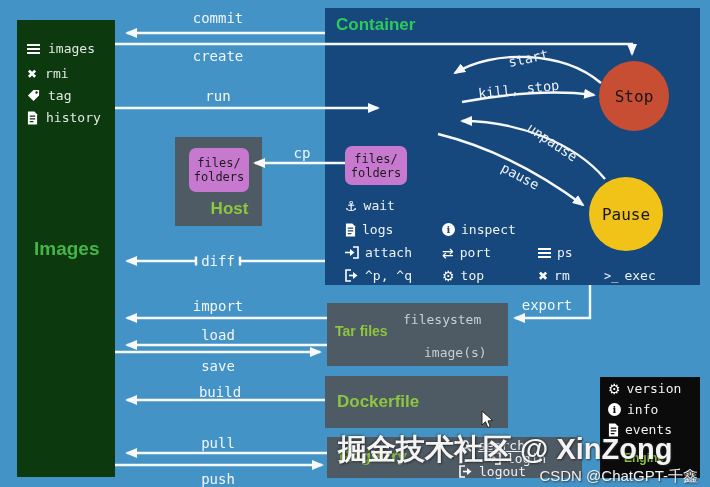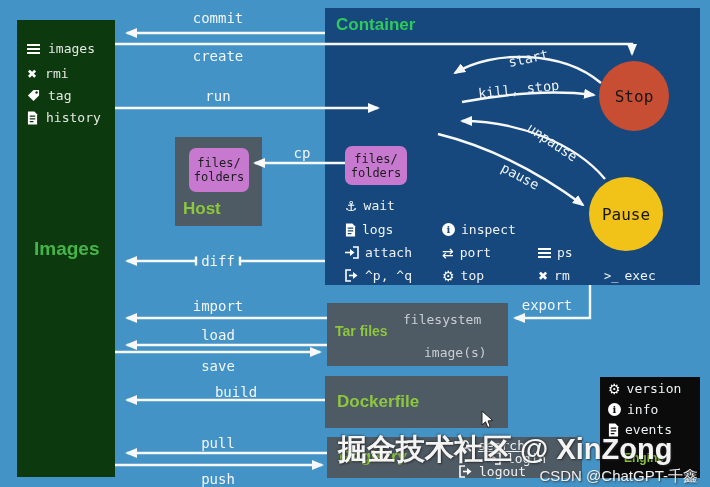--- a/index.html
+++ b/index.html
@@ -156,21 +156,21 @@
   <div class="abs cmd" style="left:604px;top:268px;">
     <span style="font-size:12px;">&gt;_</span>
     <span>exec</span>
   </div>
 
   <div class="abs slate host-box">
     <div class="abs files-box" style="left:14px;top:11px;width:60px;height:44px;">
       <span>files/</span>
       <span>folders</span>
     </div>
-    <div class="abs btitle green-title" style="left:8px;top:62px;width:109px;text-align:left;">Host</div>
+    <div class="abs btitle green-title" style="left:0;top:62px;width:109px;text-align:center;">Host</div>
   </div>
 
   <div class="abs slate tar-box">
     <div class="abs btitle green-title" style="left:8px;top:20px;font-size:14px;">Tar files</div>
     <div class="abs mono gray-note" style="left:76px;top:9px;">filesystem</div>
     <div class="abs mono gray-note" style="left:97px;top:42px;">image(s)</div>
   </div>
 
   <div class="abs slate dockerfile-box">
     <div class="abs btitle green-title" style="left:12px;top:16px;">Dockerfile</div>
@@ -258,21 +258,21 @@
   </svg>
 
   <div class="abs mono flow-label" style="left:218px;top:10px;">commit</div>
   <div class="abs mono flow-label" style="left:218px;top:48px;">create</div>
   <div class="abs mono flow-label" style="left:218px;top:88px;">run</div>
   <div class="abs mono flow-label" style="left:302px;top:145px;">cp</div>
   <div class="abs mono flow-label" style="left:218px;top:253px;">diff</div>
   <div class="abs mono flow-label" style="left:218px;top:298px;">import</div>
   <div class="abs mono flow-label" style="left:218px;top:327px;">load</div>
   <div class="abs mono flow-label" style="left:218px;top:358px;">save</div>
-  <div class="abs mono flow-label" style="left:236px;top:384px;">build</div>
+  <div class="abs mono flow-label" style="left:220px;top:384px;">build</div>
   <div class="abs mono flow-label" style="left:218px;top:435px;text-align:right;">pull</div>
   <div class="abs mono flow-label" style="left:218px;top:471px;">push</div>
   <div class="abs mono flow-label" style="left:547px;top:297px;">export</div>
 
   <div class="abs mono trans-label" style="left:508px;top:50px;transform:rotate(-12deg);">start</div>
   <div class="abs mono trans-label" style="left:478px;top:81px;transform:rotate(-6deg);">kill, stop</div>
   <div class="abs mono trans-label" style="left:524px;top:134px;transform:rotate(34deg);">unpause</div>
   <div class="abs mono trans-label" style="left:500px;top:168px;transform:rotate(28deg);">pause</div>
 
   <div class="abs wm-large">掘金技术社区 @ XinZong</div>

